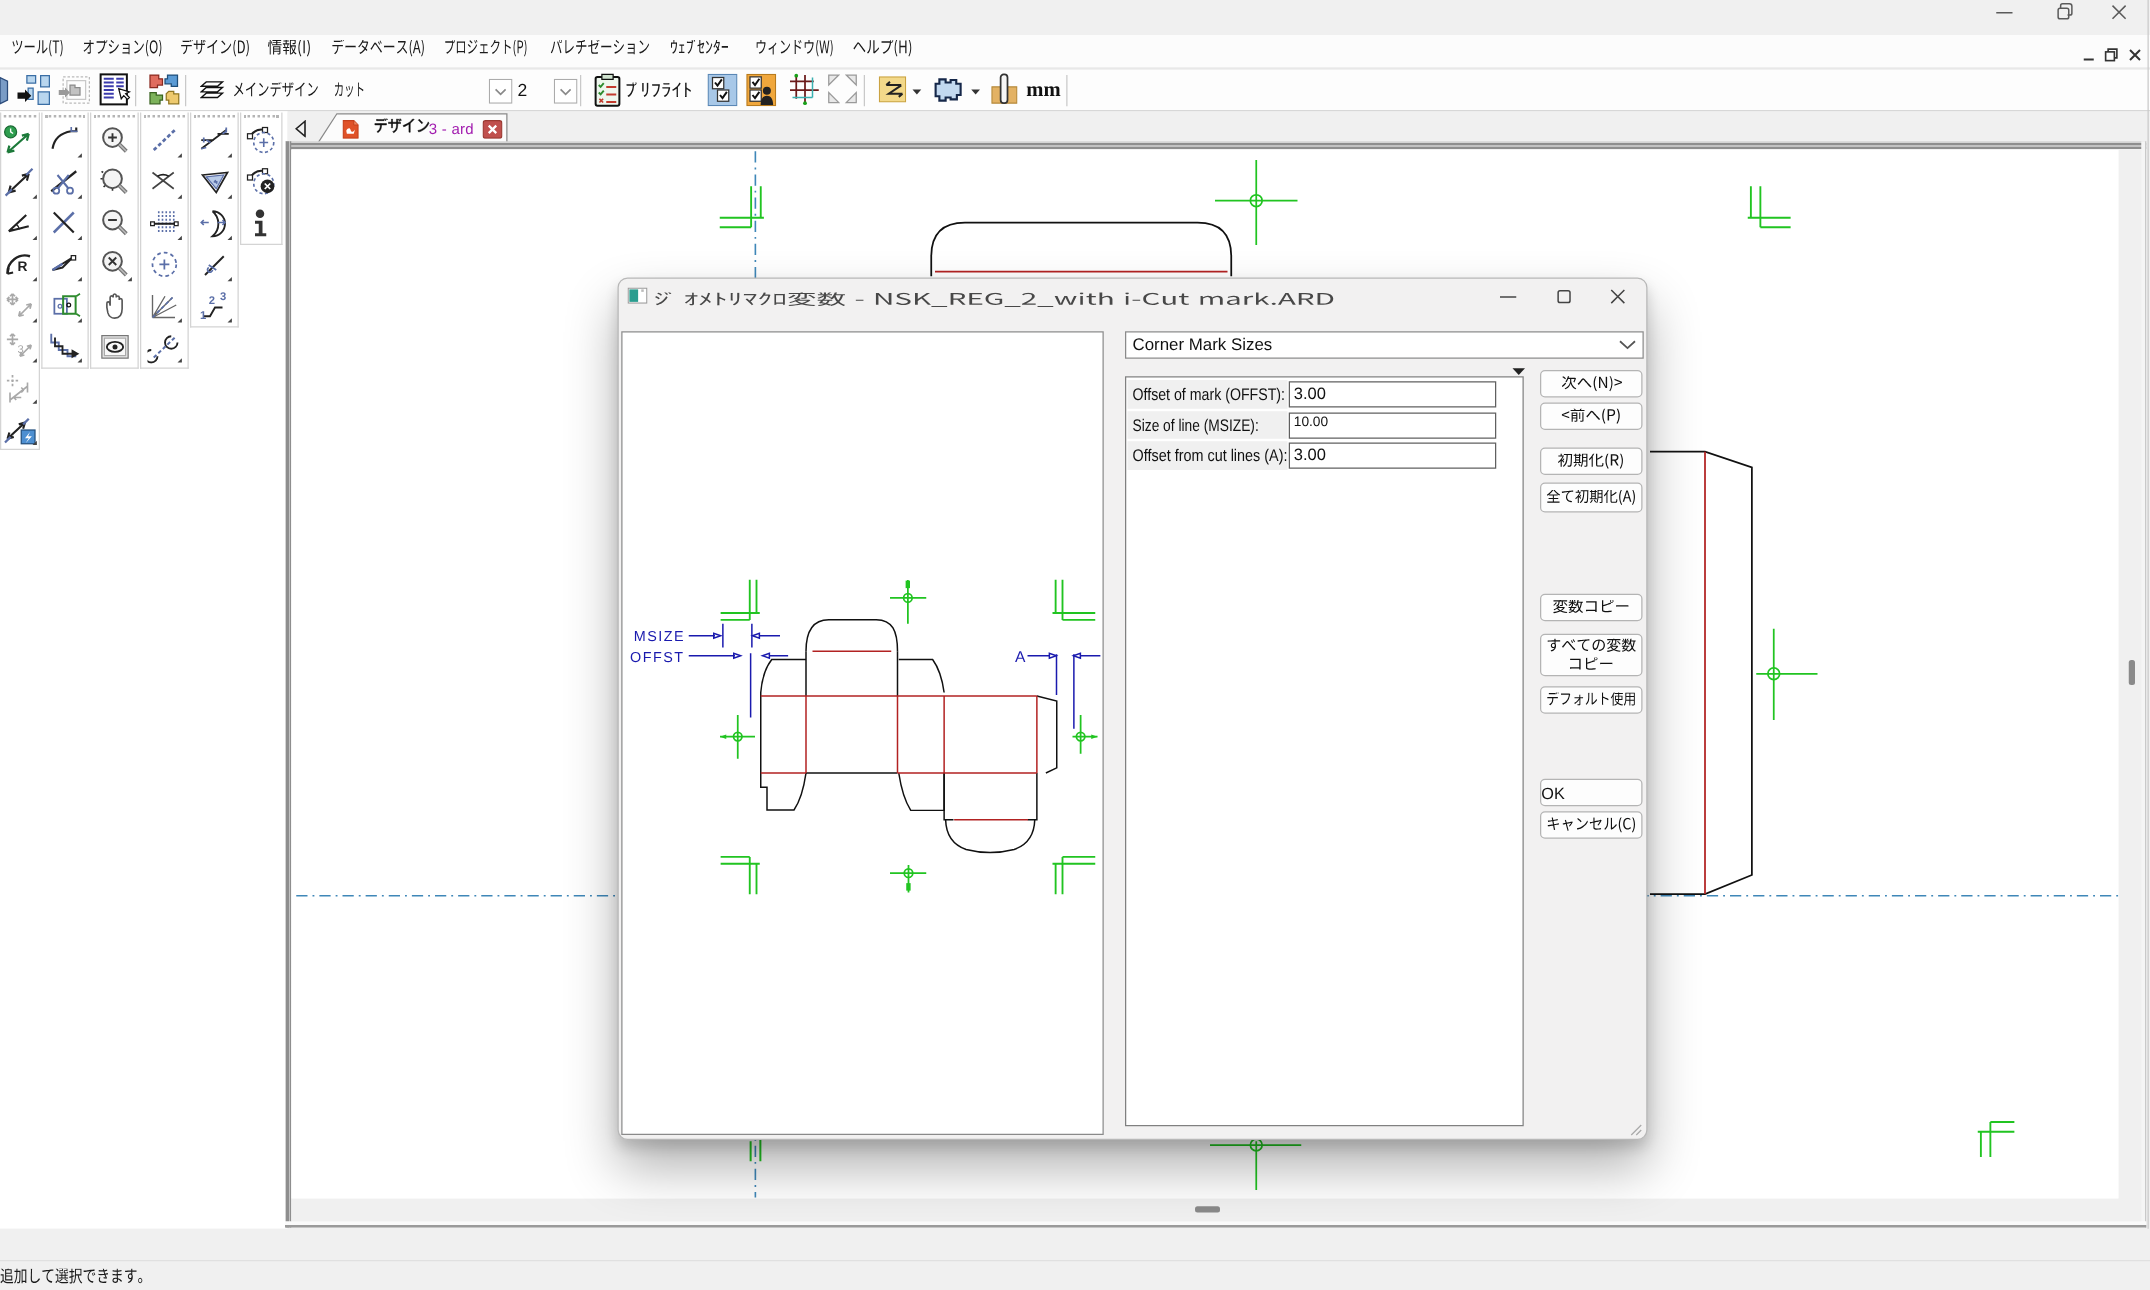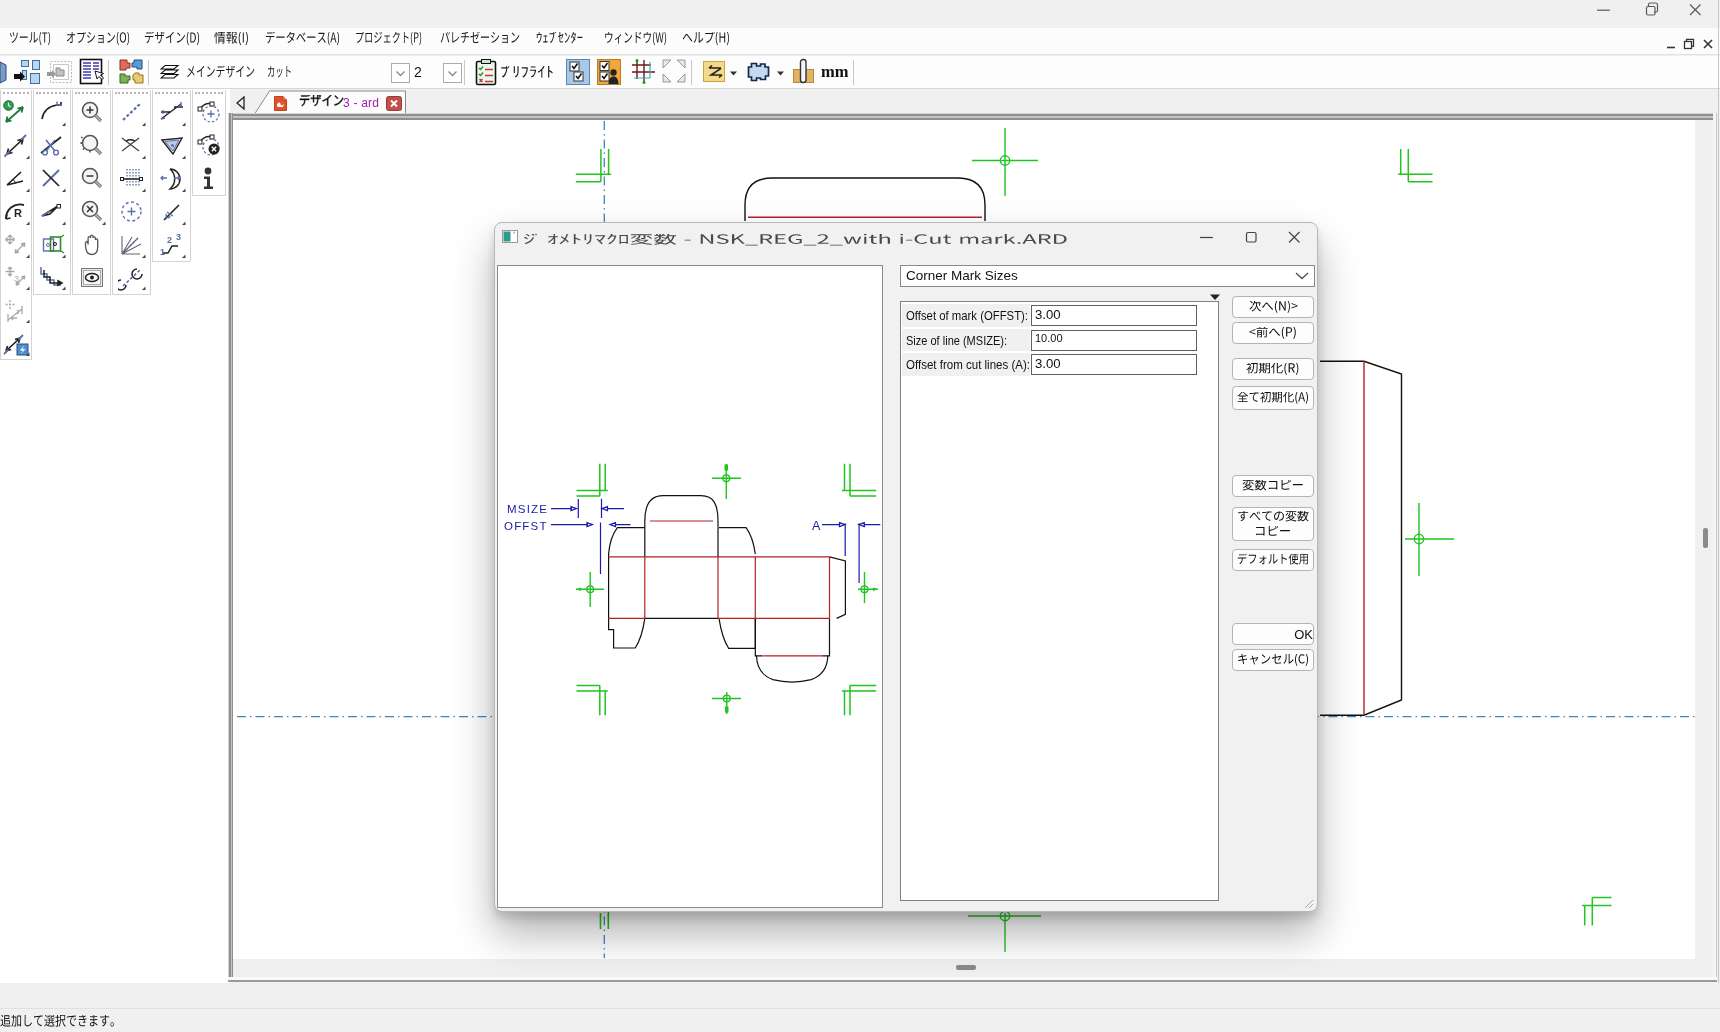--- a/index.html
+++ b/index.html
@@ -487,21 +487,21 @@
 <svg class="abs" style="left:1237.0px;top:510.5px" width="72.0" height="17" viewBox="0 0 74.40 17" preserveAspectRatio="none">
     <path d="M7.8 -0.4Q7.8 -0.3 7.8 -0.2Q7.7 -0.0 7.7 0.1Q7.7 0.3 7.7 0.4Q7.7 0.6 7.7 1.0Q7.7 1.4 7.7 1.9Q7.7 2.4 7.7 2.9Q7.7 3.4 7.7 3.8Q7.7 4.3 7.7 4.6L6.8 4.1Q6.8 3.9 6.8 3.6Q6.8 3.2 6.8 2.7Q6.8 2.3 6.8 1.8Q6.8 1.4 6.7 1.0Q6.7 0.6 6.7 0.4Q6.7 0.1 6.7 -0.1Q6.7 -0.3 6.6 -0.4ZM1.2 1.3Q1.7 1.3 2.3 1.3Q3.0 1.3 3.7 1.3Q4.4 1.2 5.2 1.2Q5.9 1.2 6.6 1.2Q7.3 1.2 7.9 1.2Q8.4 1.2 9.0 1.2Q9.6 1.2 10.0 1.2Q10.5 1.2 10.9 1.2Q11.3 1.2 11.5 1.2L11.5 2.1Q11.0 2.1 10.1 2.1Q9.2 2.1 7.9 2.1Q7.1 2.1 6.2 2.1Q5.3 2.1 4.4 2.1Q3.6 2.1 2.7 2.2Q1.9 2.2 1.2 2.3ZM7.7 4.9Q7.7 5.8 7.5 6.3Q7.2 6.9 6.8 7.1Q6.4 7.4 5.8 7.4Q5.4 7.4 5.0 7.3Q4.7 7.2 4.4 6.9Q4.1 6.6 3.9 6.2Q3.8 5.8 3.8 5.3Q3.8 4.7 4.1 4.2Q4.4 3.8 4.9 3.5Q5.4 3.2 5.9 3.2Q6.7 3.2 7.1 3.5Q7.6 3.8 7.9 4.4Q8.1 5.0 8.1 5.7Q8.1 6.3 7.9 7.0Q7.8 7.6 7.3 8.2Q6.9 8.8 6.2 9.3Q5.5 9.8 4.4 10.1L3.6 9.3Q4.4 9.1 5.1 8.8Q5.8 8.5 6.2 8.0Q6.7 7.6 6.9 7.0Q7.2 6.4 7.2 5.6Q7.2 4.8 6.8 4.4Q6.5 4.0 5.9 4.0Q5.6 4.0 5.3 4.2Q5.0 4.3 4.9 4.6Q4.7 4.9 4.7 5.3Q4.7 5.9 5.1 6.2Q5.4 6.6 5.9 6.6Q6.3 6.6 6.6 6.3Q6.9 6.1 7.0 5.7Q7.1 5.2 7.0 4.6Z M13.0 6.3Q13.2 6.1 13.4 5.9Q13.6 5.7 13.9 5.4Q14.1 5.2 14.4 4.8Q14.7 4.5 15.1 4.0Q15.4 3.6 15.7 3.2Q16.0 2.8 16.3 2.5Q16.9 1.8 17.4 1.8Q17.9 1.7 18.5 2.3Q18.9 2.7 19.3 3.2Q19.7 3.7 20.2 4.2Q20.6 4.8 21.0 5.2Q21.3 5.5 21.6 5.9Q22.0 6.3 22.4 6.7Q22.8 7.1 23.2 7.5Q23.7 7.9 24.1 8.3L23.3 9.2Q22.8 8.8 22.3 8.2Q21.8 7.7 21.3 7.1Q20.8 6.5 20.4 6.1Q20.0 5.6 19.6 5.1Q19.1 4.6 18.7 4.1Q18.3 3.6 18.1 3.3Q17.8 3.0 17.6 2.9Q17.4 2.9 17.2 3.0Q17.1 3.1 16.9 3.4Q16.6 3.6 16.4 4.0Q16.1 4.4 15.8 4.8Q15.4 5.2 15.2 5.5Q14.9 5.9 14.6 6.2Q14.4 6.5 14.2 6.7Q14.0 7.0 13.9 7.2ZM21.0 1.1Q21.1 1.3 21.4 1.6Q21.6 2.0 21.8 2.4Q22.0 2.7 22.2 3.0L21.4 3.4Q21.3 3.0 21.1 2.7Q20.9 2.3 20.7 2.0Q20.5 1.6 20.3 1.4ZM22.6 0.4Q22.8 0.6 23.0 1.0Q23.2 1.3 23.4 1.7Q23.7 2.1 23.8 2.4L23.1 2.7Q22.9 2.4 22.7 2.0Q22.5 1.7 22.3 1.4Q22.1 1.0 21.9 0.7Z M25.9 1.2Q26.2 1.2 26.5 1.2Q26.8 1.1 27.0 1.1Q27.3 1.1 27.8 1.0Q28.4 1.0 29.1 0.9Q29.9 0.8 30.7 0.8Q31.5 0.7 32.4 0.6Q33.1 0.6 33.7 0.5Q34.3 0.5 34.8 0.4Q35.3 0.4 35.7 0.4L35.7 1.4Q35.4 1.4 34.9 1.4Q34.5 1.4 34.1 1.4Q33.6 1.5 33.3 1.6Q32.6 1.8 32.1 2.2Q31.6 2.7 31.2 3.2Q30.9 3.8 30.7 4.4Q30.5 5.0 30.5 5.5Q30.5 6.2 30.7 6.8Q31.0 7.3 31.4 7.7Q31.8 8.1 32.4 8.3Q32.9 8.5 33.5 8.6Q34.1 8.8 34.7 8.8L34.4 9.8Q33.7 9.8 33.0 9.6Q32.3 9.4 31.7 9.1Q31.0 8.8 30.5 8.3Q30.0 7.9 29.8 7.2Q29.5 6.6 29.5 5.7Q29.5 4.8 29.8 3.9Q30.2 3.1 30.7 2.5Q31.2 1.9 31.8 1.5Q31.4 1.6 30.8 1.6Q30.2 1.7 29.6 1.8Q28.9 1.9 28.2 1.9Q27.5 2.0 26.9 2.1Q26.4 2.2 26.0 2.3Z M44.2 1.0Q44.1 1.9 43.9 3.0Q43.7 4.0 43.4 5.0Q43.0 6.3 42.6 7.2Q42.1 8.0 41.6 8.4Q41.1 8.9 40.5 8.9Q40.0 8.9 39.4 8.5Q38.9 8.1 38.6 7.3Q38.3 6.6 38.3 5.6Q38.3 4.6 38.7 3.6Q39.1 2.7 39.9 2.0Q40.6 1.3 41.6 0.9Q42.6 0.5 43.7 0.5Q44.8 0.5 45.7 0.9Q46.5 1.2 47.2 1.9Q47.8 2.5 48.1 3.3Q48.5 4.1 48.5 5.1Q48.5 6.4 47.9 7.4Q47.4 8.4 46.3 9.0Q45.3 9.6 43.8 9.8L43.2 8.9Q43.5 8.9 43.8 8.8Q44.1 8.8 44.3 8.7Q44.9 8.6 45.5 8.3Q46.0 8.0 46.5 7.6Q46.9 7.1 47.2 6.5Q47.4 5.8 47.4 5.0Q47.4 4.3 47.2 3.6Q46.9 3.0 46.5 2.5Q46.0 2.0 45.3 1.7Q44.6 1.4 43.7 1.4Q42.7 1.4 41.9 1.8Q41.0 2.2 40.5 2.8Q39.9 3.4 39.6 4.1Q39.3 4.8 39.3 5.5Q39.3 6.3 39.5 6.8Q39.7 7.3 40.0 7.5Q40.3 7.7 40.5 7.7Q40.8 7.7 41.1 7.4Q41.5 7.2 41.8 6.5Q42.1 5.9 42.4 4.8Q42.7 3.9 42.9 2.9Q43.1 1.9 43.2 0.9Z M50.4 0.2H61.3V1.1H50.4ZM55.3 -1.0H56.3V0.6H55.3ZM57.0 0.6H57.9V3.9Q57.9 4.2 57.8 4.4Q57.7 4.6 57.5 4.7Q57.2 4.8 56.8 4.8Q56.3 4.8 55.7 4.8Q55.7 4.6 55.6 4.4Q55.5 4.2 55.5 4.0Q55.9 4.0 56.3 4.0Q56.7 4.0 56.8 4.0Q56.9 4.0 56.9 4.0Q57.0 3.9 57.0 3.8ZM54.4 0.5H55.3V1.2Q55.3 1.7 55.2 2.2Q55.1 2.7 54.9 3.3Q54.7 3.8 54.3 4.3Q53.8 4.9 53.1 5.3Q53.0 5.2 52.9 5.1Q52.8 5.0 52.7 4.8Q52.5 4.7 52.4 4.7Q53.1 4.3 53.5 3.8Q53.9 3.4 54.1 2.9Q54.3 2.4 54.3 2.0Q54.4 1.6 54.4 1.2ZM58.5 2.1 59.3 1.7Q59.7 2.0 60.1 2.5Q60.5 2.9 60.9 3.3Q61.3 3.8 61.5 4.1L60.7 4.6Q60.5 4.3 60.1 3.8Q59.8 3.4 59.4 2.9Q58.9 2.5 58.5 2.1ZM52.3 1.8 53.1 2.0Q52.8 2.7 52.1 3.4Q51.5 4.0 50.8 4.5Q50.7 4.4 50.5 4.2Q50.3 4.0 50.2 3.9Q50.6 3.7 51.0 3.3Q51.4 3.0 51.7 2.6Q52.1 2.1 52.3 1.8ZM53.7 6.2Q54.4 7.1 55.5 7.9Q56.7 8.6 58.2 9.0Q59.7 9.4 61.5 9.6Q61.4 9.7 61.3 9.8Q61.2 10.0 61.1 10.1Q61.0 10.3 61.0 10.4Q59.1 10.2 57.6 9.7Q56.0 9.2 54.8 8.4Q53.7 7.6 52.9 6.4ZM54.5 4.6 55.4 4.8Q54.7 5.7 53.7 6.6Q52.6 7.4 51.1 8.1Q51.0 8.0 50.9 7.9Q50.8 7.7 50.7 7.6Q50.6 7.5 50.5 7.4Q51.9 6.9 52.9 6.1Q53.9 5.3 54.5 4.6ZM54.1 5.6H58.7V6.3H53.4ZM58.5 5.6H58.7L58.9 5.5L59.5 5.9Q58.9 7.0 57.9 7.7Q57.0 8.5 55.8 9.0Q54.7 9.6 53.3 9.9Q52.0 10.3 50.6 10.5Q50.6 10.3 50.5 10.2Q50.4 10.0 50.4 9.9Q50.3 9.7 50.2 9.6Q51.5 9.5 52.8 9.2Q54.1 8.9 55.2 8.4Q56.3 7.9 57.1 7.3Q58.0 6.6 58.5 5.7Z M62.5 5.6H68.6V6.4H62.5ZM62.6 1.3H68.5V2.1H62.6ZM64.8 4.6 65.7 4.7Q65.4 5.3 65.0 6.0Q64.7 6.7 64.4 7.3Q64.0 8.0 63.8 8.4L62.9 8.2Q63.2 7.7 63.5 7.1Q63.9 6.4 64.2 5.8Q64.5 5.1 64.8 4.6ZM66.7 6.1 67.5 6.2Q67.4 7.1 67.0 7.8Q66.7 8.5 66.1 9.0Q65.6 9.5 64.8 9.8Q64.0 10.2 62.9 10.4Q62.9 10.2 62.8 10.0Q62.6 9.8 62.5 9.6Q63.8 9.4 64.7 9.0Q65.5 8.6 66.0 7.8Q66.5 7.1 66.7 6.1ZM67.4 -0.8 68.2 -0.4Q68.0 0.0 67.7 0.5Q67.4 0.9 67.1 1.2L66.5 0.9Q66.7 0.6 67.0 0.1Q67.3 -0.4 67.4 -0.8ZM65.1 -1.0H66.0V4.7H65.1ZM63.0 -0.4 63.7 -0.7Q64.0 -0.3 64.2 0.1Q64.4 0.6 64.5 0.9L63.8 1.2Q63.7 0.9 63.5 0.4Q63.3 -0.0 63.0 -0.4ZM65.1 1.6 65.8 2.0Q65.5 2.5 65.0 3.0Q64.5 3.6 64.0 4.0Q63.5 4.4 62.9 4.7Q62.8 4.6 62.7 4.4Q62.6 4.2 62.4 4.0Q62.9 3.8 63.5 3.4Q64.0 3.0 64.4 2.6Q64.9 2.1 65.1 1.6ZM65.9 2.1Q66.1 2.1 66.4 2.3Q66.7 2.5 67.1 2.8Q67.5 3.0 67.8 3.2Q68.1 3.4 68.2 3.5L67.7 4.2Q67.5 4.0 67.2 3.8Q66.9 3.6 66.6 3.3Q66.3 3.0 65.9 2.8Q65.6 2.6 65.4 2.5ZM69.5 1.3H73.9V2.2H69.5ZM69.8 -1.0 70.7 -0.9Q70.5 0.3 70.2 1.5Q69.9 2.6 69.5 3.6Q69.1 4.5 68.5 5.2Q68.4 5.1 68.3 5.0Q68.2 4.9 68.0 4.8Q67.9 4.7 67.8 4.6Q68.3 3.9 68.7 3.1Q69.1 2.2 69.3 1.1Q69.6 0.1 69.8 -1.0ZM72.2 1.8 73.2 1.9Q72.9 4.0 72.3 5.7Q71.7 7.3 70.7 8.5Q69.7 9.6 68.1 10.4Q68.1 10.3 68.0 10.2Q67.9 10.0 67.8 9.9Q67.7 9.7 67.6 9.6Q69.1 8.9 70.0 7.8Q70.9 6.8 71.5 5.3Q72.0 3.8 72.2 1.8ZM70.0 2.1Q70.3 3.8 70.8 5.3Q71.3 6.8 72.1 7.9Q72.9 9.0 74.0 9.6Q73.9 9.7 73.8 9.8Q73.7 10.0 73.5 10.1Q73.4 10.3 73.4 10.4Q72.2 9.7 71.3 8.5Q70.5 7.3 70.0 5.7Q69.4 4.1 69.1 2.2ZM63.7 8.0 64.2 7.4Q64.9 7.6 65.7 8.0Q66.4 8.3 67.0 8.7Q67.6 9.1 68.1 9.4L67.4 10.1Q67.0 9.8 66.4 9.4Q65.8 9.0 65.1 8.6Q64.4 8.3 63.7 8.0Z" fill="#111"></path>
   </svg>
 <svg class="abs" style="left:1254.4px;top:525.5px" width="37.2" height="17" viewBox="0 0 37.20 17" preserveAspectRatio="none">
     <path d="M2.1 0.9Q2.4 1.0 2.8 1.0Q3.2 1.0 3.5 1.0H9.6Q9.8 1.0 10.1 1.0Q10.3 1.0 10.5 1.0Q10.5 1.2 10.5 1.4Q10.5 1.7 10.5 1.9V8.3Q10.5 8.7 10.5 9.0Q10.5 9.4 10.5 9.5H9.4Q9.4 9.4 9.4 9.1Q9.4 8.8 9.4 8.4V2.0H3.5Q3.1 2.0 2.7 2.0Q2.3 2.0 2.1 2.0ZM2.0 7.8Q2.2 7.8 2.6 7.8Q3.0 7.8 3.3 7.8H10.0V8.8H3.4Q3.0 8.8 2.6 8.9Q2.2 8.9 2.0 8.9Z M21.8 0.8Q21.8 1.1 22.0 1.4Q22.3 1.6 22.6 1.6Q23.0 1.6 23.2 1.4Q23.4 1.1 23.4 0.8Q23.4 0.4 23.2 0.2Q23.0 -0.0 22.6 -0.0Q22.3 -0.0 22.0 0.2Q21.8 0.4 21.8 0.8ZM21.2 0.8Q21.2 0.4 21.4 0.1Q21.6 -0.2 21.9 -0.4Q22.2 -0.6 22.6 -0.6Q23.0 -0.6 23.3 -0.4Q23.6 -0.2 23.8 0.1Q24.0 0.4 24.0 0.8Q24.0 1.2 23.8 1.5Q23.6 1.8 23.3 2.0Q23.0 2.2 22.6 2.2Q22.2 2.2 21.9 2.0Q21.6 1.8 21.4 1.5Q21.2 1.2 21.2 0.8ZM15.9 0.1Q15.8 0.3 15.8 0.6Q15.8 0.9 15.8 1.1Q15.8 1.3 15.8 1.8Q15.8 2.2 15.8 2.9Q15.8 3.6 15.8 4.3Q15.8 5.0 15.8 5.7Q15.8 6.4 15.8 6.9Q15.8 7.4 15.8 7.7Q15.8 8.1 16.0 8.3Q16.2 8.5 16.7 8.6Q17.0 8.6 17.4 8.7Q17.8 8.7 18.3 8.7Q18.8 8.7 19.4 8.7Q19.9 8.6 20.5 8.6Q21.1 8.5 21.6 8.5Q22.2 8.4 22.5 8.3V9.4Q22.0 9.5 21.3 9.6Q20.5 9.6 19.7 9.7Q18.9 9.7 18.3 9.7Q17.7 9.7 17.2 9.7Q16.7 9.6 16.3 9.6Q15.6 9.4 15.2 9.1Q14.8 8.7 14.8 7.9Q14.8 7.6 14.8 7.1Q14.8 6.5 14.8 5.8Q14.8 5.1 14.8 4.3Q14.8 3.6 14.8 2.9Q14.8 2.2 14.8 1.8Q14.8 1.3 14.8 1.1Q14.8 1.0 14.8 0.8Q14.8 0.6 14.8 0.4Q14.7 0.3 14.7 0.1ZM15.3 4.0Q15.9 3.9 16.6 3.7Q17.2 3.5 17.9 3.3Q18.7 3.1 19.3 2.9Q20.0 2.7 20.5 2.4Q20.8 2.3 21.1 2.2Q21.3 2.0 21.6 1.9L22.0 2.9Q21.8 3.0 21.5 3.1Q21.1 3.2 20.9 3.3Q20.3 3.6 19.6 3.8Q18.9 4.1 18.1 4.3Q17.3 4.5 16.6 4.7Q15.9 4.9 15.3 5.1Z M26.1 4.1Q26.3 4.1 26.5 4.1Q26.8 4.1 27.1 4.1Q27.4 4.1 27.8 4.1Q28.0 4.1 28.4 4.1Q28.8 4.1 29.4 4.1Q29.9 4.1 30.6 4.1Q31.2 4.1 31.8 4.1Q32.4 4.1 33.0 4.1Q33.6 4.1 34.0 4.1Q34.4 4.1 34.6 4.1Q35.1 4.1 35.4 4.1Q35.7 4.1 35.9 4.1V5.3Q35.7 5.3 35.4 5.2Q35.0 5.2 34.6 5.2Q34.4 5.2 34.0 5.2Q33.6 5.2 33.0 5.2Q32.4 5.2 31.8 5.2Q31.2 5.2 30.6 5.2Q29.9 5.2 29.4 5.2Q28.8 5.2 28.4 5.2Q28.0 5.2 27.8 5.2Q27.3 5.2 26.8 5.2Q26.4 5.2 26.1 5.3Z" fill="#111"></path>
   </svg>
 <div class="abs" style="left:1232px;top:549px;width:82px;height:22px;background:#fdfdfd;border:1px solid #b4b4b4;border-radius:4px"></div>
 <svg class="abs" style="left:1237.0px;top:554.0px" width="72.0" height="17" viewBox="0 0 86.80 17" preserveAspectRatio="none">
     <path d="M2.5 0.4Q2.8 0.4 3.1 0.4Q3.3 0.4 3.6 0.4Q3.9 0.4 4.3 0.4Q4.7 0.4 5.3 0.4Q5.8 0.4 6.3 0.4Q6.9 0.4 7.3 0.4Q7.7 0.4 7.9 0.4Q8.2 0.4 8.5 0.4Q8.8 0.4 9.1 0.4V1.4Q8.8 1.4 8.5 1.4Q8.2 1.3 7.9 1.3Q7.7 1.3 7.3 1.3Q6.9 1.3 6.3 1.3Q5.8 1.3 5.3 1.3Q4.7 1.3 4.3 1.3Q3.9 1.3 3.7 1.3Q3.4 1.3 3.1 1.4Q2.8 1.4 2.5 1.4ZM1.0 3.5Q1.3 3.5 1.6 3.5Q1.8 3.5 2.1 3.5Q2.3 3.5 2.8 3.5Q3.2 3.5 3.9 3.5Q4.6 3.5 5.4 3.5Q6.2 3.5 7.0 3.5Q7.8 3.5 8.5 3.5Q9.2 3.5 9.6 3.5Q10.1 3.5 10.2 3.5Q10.4 3.5 10.7 3.5Q11.0 3.5 11.2 3.5V4.5Q11.0 4.5 10.7 4.5Q10.5 4.5 10.2 4.5Q10.1 4.5 9.6 4.5Q9.2 4.5 8.5 4.5Q7.8 4.5 7.0 4.5Q6.2 4.5 5.4 4.5Q4.6 4.5 3.9 4.5Q3.2 4.5 2.8 4.5Q2.3 4.5 2.1 4.5Q1.8 4.5 1.6 4.5Q1.3 4.5 1.0 4.5ZM6.9 4.0Q6.9 5.1 6.7 6.1Q6.6 7.1 6.1 7.9Q5.9 8.3 5.5 8.7Q5.2 9.1 4.7 9.5Q4.2 9.9 3.7 10.1L2.8 9.5Q3.5 9.1 4.1 8.6Q4.8 8.1 5.1 7.6Q5.6 6.8 5.7 5.9Q5.8 5.0 5.8 4.0ZM9.7 -0.6Q9.9 -0.4 10.1 -0.1Q10.3 0.2 10.4 0.5Q10.6 0.8 10.8 1.1L10.1 1.3Q9.9 1.0 9.6 0.5Q9.3 -0.0 9.1 -0.4ZM11.1 -1.1Q11.3 -0.9 11.5 -0.6Q11.7 -0.3 11.8 0.0Q12.0 0.3 12.1 0.5L11.5 0.8Q11.3 0.4 11.0 -0.0Q10.7 -0.5 10.4 -0.9Z M23.1 1.2Q23.0 1.3 23.0 1.5Q22.9 1.6 22.9 1.8Q22.8 2.3 22.6 2.9Q22.5 3.5 22.2 4.1Q22.0 4.7 21.7 5.3Q21.4 5.9 21.0 6.4Q20.5 7.1 19.8 7.7Q19.1 8.3 18.2 8.8Q17.3 9.3 16.2 9.7L15.3 8.8Q16.5 8.5 17.4 8.0Q18.3 7.6 19.0 7.0Q19.6 6.4 20.2 5.8Q20.6 5.2 20.9 4.5Q21.3 3.8 21.5 3.1Q21.7 2.3 21.8 1.7Q21.6 1.7 21.1 1.7Q20.6 1.7 20.0 1.7Q19.3 1.7 18.6 1.7Q17.9 1.7 17.2 1.7Q16.6 1.7 16.1 1.7Q15.6 1.7 15.4 1.7Q15.1 1.7 14.8 1.8Q14.4 1.8 14.2 1.8V0.7Q14.4 0.7 14.6 0.7Q14.8 0.7 15.0 0.8Q15.2 0.8 15.4 0.8Q15.6 0.8 16.0 0.8Q16.4 0.8 16.9 0.8Q17.4 0.8 18.0 0.8Q18.6 0.8 19.2 0.8Q19.8 0.8 20.3 0.8Q20.8 0.8 21.2 0.8Q21.5 0.8 21.7 0.8Q21.8 0.8 22.0 0.8Q22.2 0.7 22.3 0.7Z M32.9 1.8Q32.8 2.0 32.8 2.2Q32.8 2.5 32.8 2.7Q32.8 3.0 32.8 3.4Q32.9 3.9 32.9 4.5Q32.9 5.1 32.9 5.7Q32.9 6.4 32.9 7.1Q32.9 7.7 32.9 8.3Q32.9 8.9 32.9 9.3Q32.9 9.7 32.7 10.0Q32.4 10.2 32.0 10.2Q31.8 10.2 31.4 10.2Q31.1 10.2 30.8 10.2Q30.5 10.1 30.2 10.1L30.2 9.2Q30.5 9.3 31.0 9.3Q31.4 9.3 31.7 9.3Q31.8 9.3 31.9 9.2Q32.0 9.1 32.0 9.0Q32.0 8.6 32.0 8.1Q32.0 7.5 32.0 6.9Q32.0 6.3 32.0 5.7Q32.0 5.0 32.0 4.5Q31.9 3.9 31.9 3.4Q31.9 3.0 31.9 2.7Q31.9 2.5 31.9 2.3Q31.9 2.0 31.8 1.8ZM27.3 3.6Q27.5 3.7 27.7 3.7Q28.0 3.7 28.2 3.7Q28.3 3.7 28.7 3.7Q29.1 3.7 29.6 3.7Q30.2 3.7 30.8 3.7Q31.4 3.7 32.1 3.7Q32.7 3.7 33.2 3.7Q33.8 3.7 34.1 3.7Q34.5 3.7 34.6 3.7Q34.8 3.7 35.1 3.7Q35.3 3.6 35.5 3.6V4.6Q35.3 4.6 35.1 4.6Q34.8 4.6 34.7 4.6Q34.6 4.6 34.2 4.6Q33.8 4.6 33.3 4.6Q32.7 4.6 32.1 4.6Q31.4 4.6 30.8 4.6Q30.2 4.6 29.6 4.6Q29.1 4.6 28.7 4.6Q28.3 4.6 28.2 4.6Q28.0 4.6 27.7 4.6Q27.5 4.6 27.3 4.6ZM27.0 8.4Q27.7 8.0 28.4 7.5Q29.2 7.0 29.8 6.5Q30.5 5.9 31.0 5.3Q31.4 4.8 31.7 4.3L32.2 4.3L32.2 5.1Q32.0 5.5 31.5 6.1Q31.0 6.6 30.4 7.2Q29.8 7.7 29.1 8.2Q28.4 8.8 27.7 9.1Z M43.7 9.2Q43.7 9.0 43.8 8.8Q43.8 8.7 43.8 8.5Q43.8 8.3 43.8 7.9Q43.8 7.5 43.8 6.9Q43.8 6.3 43.8 5.6Q43.8 4.8 43.8 4.1Q43.8 3.4 43.8 2.7Q43.8 2.1 43.8 1.7Q43.8 1.2 43.8 1.0Q43.8 0.7 43.7 0.4Q43.7 0.2 43.7 0.1H44.9Q44.8 0.2 44.8 0.4Q44.8 0.7 44.8 1.0Q44.8 1.2 44.8 1.7Q44.8 2.1 44.8 2.7Q44.8 3.4 44.8 4.1Q44.8 4.8 44.8 5.5Q44.8 6.2 44.8 6.7Q44.8 7.3 44.8 7.7Q44.8 8.1 44.8 8.2Q45.4 7.9 46.0 7.5Q46.7 7.0 47.3 6.4Q47.9 5.8 48.4 5.1L49.0 6.0Q48.5 6.7 47.8 7.4Q47.0 8.0 46.3 8.5Q45.5 9.1 44.8 9.4Q44.6 9.5 44.5 9.6Q44.4 9.7 44.4 9.7ZM38.0 9.1Q38.8 8.5 39.3 7.7Q39.9 7.0 40.2 6.1Q40.3 5.6 40.4 5.0Q40.5 4.4 40.5 3.7Q40.5 2.9 40.5 2.3Q40.5 1.6 40.5 1.1Q40.5 0.8 40.5 0.6Q40.5 0.4 40.5 0.2H41.6Q41.6 0.2 41.6 0.4Q41.6 0.5 41.6 0.7Q41.5 0.9 41.5 1.1Q41.5 1.6 41.5 2.3Q41.5 3.0 41.5 3.7Q41.4 4.5 41.4 5.2Q41.3 5.9 41.2 6.3Q40.9 7.3 40.3 8.2Q39.7 9.1 39.0 9.7Z M53.8 8.3Q53.8 8.2 53.8 7.6Q53.8 7.1 53.8 6.4Q53.8 5.7 53.8 4.9Q53.8 4.1 53.8 3.3Q53.8 2.5 53.8 2.0Q53.8 1.4 53.8 1.1Q53.8 0.9 53.8 0.5Q53.7 0.1 53.7 -0.2H54.9Q54.9 0.1 54.8 0.5Q54.8 0.8 54.8 1.1Q54.8 1.6 54.8 2.3Q54.8 3.0 54.8 3.7Q54.8 4.5 54.8 5.2Q54.8 6.0 54.8 6.6Q54.8 7.3 54.8 7.7Q54.8 8.2 54.8 8.3Q54.8 8.5 54.8 8.8Q54.8 9.1 54.9 9.3Q54.9 9.6 54.9 9.8H53.7Q53.7 9.5 53.8 9.1Q53.8 8.7 53.8 8.3ZM54.6 3.1Q55.2 3.3 55.9 3.5Q56.7 3.8 57.4 4.1Q58.2 4.3 58.9 4.6Q59.6 4.9 60.1 5.2L59.7 6.2Q59.1 5.9 58.5 5.6Q57.8 5.4 57.1 5.1Q56.4 4.8 55.8 4.6Q55.1 4.3 54.6 4.2Z M66.0 0.4H73.9V1.2H66.0ZM67.2 3.2V5.1H72.6V3.2ZM66.3 2.5H73.5V5.9H66.3ZM67.1 6.1Q67.7 7.1 68.7 7.8Q69.7 8.5 71.1 9.0Q72.4 9.4 74.1 9.6Q74.0 9.7 73.8 9.8Q73.7 10.0 73.6 10.1Q73.6 10.3 73.5 10.4Q71.8 10.2 70.5 9.7Q69.1 9.2 68.1 8.4Q67.0 7.5 66.3 6.4ZM69.4 -0.9H70.3V4.5Q70.3 5.3 70.3 6.0Q70.2 6.7 69.9 7.3Q69.7 8.0 69.2 8.6Q68.8 9.2 68.0 9.6Q67.2 10.1 66.1 10.5Q66.0 10.3 65.9 10.2Q65.8 10.1 65.7 9.9Q65.6 9.8 65.5 9.7Q66.6 9.4 67.4 9.0Q68.1 8.6 68.5 8.1Q68.9 7.6 69.1 7.0Q69.3 6.4 69.4 5.8Q69.4 5.2 69.4 4.5ZM65.4 -1.0 66.3 -0.7Q65.9 0.3 65.3 1.3Q64.8 2.3 64.1 3.2Q63.5 4.1 62.8 4.8Q62.7 4.7 62.6 4.5Q62.5 4.3 62.4 4.2Q62.3 4.0 62.3 3.9Q62.9 3.3 63.5 2.5Q64.1 1.7 64.6 0.8Q65.1 -0.1 65.4 -1.0ZM64.1 2.2 65.0 1.3 65.0 1.4V10.5H64.1Z M76.8 -0.1H84.8V0.8H76.8ZM76.8 2.8H84.8V3.6H76.8ZM76.8 5.7H84.9V6.6H76.8ZM76.3 -0.1H77.2V4.4Q77.2 5.1 77.2 5.9Q77.1 6.7 76.9 7.5Q76.8 8.3 76.4 9.1Q76.1 9.9 75.5 10.5Q75.5 10.4 75.3 10.3Q75.2 10.1 75.0 10.0Q74.9 9.9 74.8 9.9Q75.3 9.3 75.6 8.6Q75.9 7.9 76.1 7.2Q76.2 6.5 76.3 5.8Q76.3 5.0 76.3 4.4ZM84.5 -0.1H85.4V9.1Q85.4 9.6 85.3 9.8Q85.1 10.1 84.8 10.2Q84.5 10.3 84.0 10.3Q83.4 10.4 82.5 10.3Q82.5 10.2 82.4 9.9Q82.3 9.6 82.2 9.4Q82.6 9.5 83.0 9.5Q83.4 9.5 83.7 9.5Q84.0 9.5 84.2 9.5Q84.3 9.5 84.4 9.4Q84.5 9.3 84.5 9.1ZM80.2 0.2H81.1V10.3H80.2Z" fill="#111"></path>
   </svg>
-<div class="abs" style="left:1232px;top:623px;width:82px;height:22px;background:#fdfdfd;border:1px solid #b4b4b4;border-radius:4px;font-size:13px;color:#111;text-align:right;line-height:21px">OK</div>
+<div class="abs" style="left:1232px;top:623px;width:82px;height:22px;background:#fdfdfd;border:1px solid #b4b4b4;border-radius:4px;font-size:13px;color:#111;text-align:left;line-height:21px">OK</div>
 <div class="abs" style="left:1232px;top:649px;width:82px;height:22px;background:#fdfdfd;border:1px solid #b4b4b4;border-radius:4px"></div>
 <svg class="abs" style="left:1237.0px;top:654.0px" width="72.0" height="17" viewBox="0 0 78.29 17" preserveAspectRatio="none">
     <path d="M4.9 0.7Q4.8 0.4 4.8 0.2Q4.7 -0.0 4.6 -0.2L5.7 -0.4Q5.8 -0.2 5.8 0.0Q5.8 0.3 5.9 0.5Q5.9 0.6 6.0 1.1Q6.0 1.5 6.2 2.2Q6.3 2.9 6.5 3.7Q6.6 4.5 6.8 5.3Q7.0 6.1 7.1 6.8Q7.2 7.5 7.3 8.0Q7.4 8.5 7.5 8.6Q7.5 8.9 7.6 9.2Q7.7 9.5 7.8 9.8L6.6 10.0Q6.6 9.7 6.6 9.4Q6.5 9.1 6.5 8.8Q6.4 8.7 6.3 8.2Q6.2 7.7 6.1 7.0Q6.0 6.3 5.8 5.5Q5.7 4.7 5.5 3.9Q5.4 3.1 5.2 2.4Q5.1 1.7 5.0 1.3Q4.9 0.8 4.9 0.7ZM1.4 2.4Q1.6 2.4 1.8 2.4Q2.1 2.4 2.4 2.4Q2.7 2.3 3.2 2.3Q3.7 2.2 4.3 2.1Q5.0 2.0 5.7 1.9Q6.4 1.8 7.0 1.7Q7.6 1.6 8.2 1.5Q8.7 1.4 9.0 1.3Q9.2 1.3 9.5 1.2Q9.7 1.2 9.9 1.1L10.1 2.2Q9.9 2.2 9.7 2.2Q9.4 2.2 9.2 2.3Q8.9 2.3 8.3 2.4Q7.8 2.5 7.1 2.6Q6.5 2.7 5.8 2.8Q5.1 2.9 4.5 3.0Q3.8 3.1 3.3 3.2Q2.8 3.3 2.6 3.3Q2.3 3.4 2.1 3.4Q1.9 3.5 1.6 3.6ZM1.3 6.0Q1.5 6.0 1.9 6.0Q2.2 5.9 2.4 5.9Q2.8 5.9 3.3 5.8Q3.9 5.7 4.6 5.6Q5.3 5.5 6.1 5.3Q6.8 5.2 7.5 5.1Q8.3 5.0 8.9 4.9Q9.5 4.8 9.8 4.7Q10.2 4.6 10.5 4.6Q10.7 4.5 10.9 4.5L11.1 5.5Q10.9 5.5 10.7 5.6Q10.4 5.6 10.0 5.7Q9.6 5.7 9.0 5.8Q8.4 5.9 7.7 6.0Q6.9 6.2 6.2 6.3Q5.4 6.4 4.8 6.5Q4.1 6.6 3.5 6.7Q3.0 6.8 2.6 6.9Q2.3 6.9 2.0 7.0Q1.7 7.0 1.5 7.1Z M17.2 1.8Q17.2 2.0 17.3 2.2Q17.3 2.4 17.3 2.6Q17.4 2.9 17.6 3.4Q17.7 4.0 17.9 4.7Q18.1 5.4 18.3 6.1Q18.5 6.8 18.7 7.5Q18.9 8.2 19.0 8.7Q19.2 9.2 19.2 9.4Q19.3 9.5 19.3 9.7Q19.4 9.9 19.4 10.0Q19.5 10.2 19.5 10.3L18.5 10.5Q18.4 10.3 18.4 10.1Q18.3 9.9 18.3 9.6Q18.2 9.4 18.1 8.9Q17.9 8.4 17.7 7.7Q17.6 7.0 17.3 6.3Q17.1 5.5 17.0 4.8Q16.8 4.1 16.6 3.6Q16.5 3.1 16.4 2.8Q16.3 2.6 16.3 2.4Q16.2 2.2 16.1 2.1ZM23.1 3.5Q22.9 3.9 22.6 4.4Q22.3 4.9 21.9 5.4Q21.6 5.9 21.2 6.4Q20.8 6.8 20.5 7.2L19.6 6.7Q20.0 6.4 20.4 5.9Q20.8 5.5 21.2 5.0Q21.5 4.5 21.7 4.2Q21.6 4.2 21.2 4.3Q20.8 4.3 20.2 4.5Q19.6 4.6 18.9 4.7Q18.3 4.9 17.6 5.0Q16.9 5.1 16.2 5.3Q15.6 5.4 15.2 5.5Q14.7 5.6 14.5 5.6L14.3 4.7Q14.5 4.7 14.8 4.6Q15.0 4.6 15.3 4.5Q15.4 4.5 15.8 4.4Q16.2 4.4 16.8 4.3Q17.3 4.2 18.0 4.0Q18.6 3.9 19.3 3.8Q19.9 3.7 20.5 3.6Q21.1 3.4 21.5 3.4Q21.9 3.3 22.0 3.3Q22.1 3.2 22.3 3.2Q22.4 3.1 22.5 3.1Z M27.6 0.3Q27.9 0.6 28.4 0.9Q28.8 1.2 29.3 1.6Q29.7 2.0 30.1 2.3Q30.5 2.6 30.8 2.9L30.0 3.7Q29.8 3.4 29.4 3.1Q29.0 2.8 28.6 2.4Q28.1 2.0 27.7 1.7Q27.3 1.3 26.9 1.1ZM26.6 8.6Q27.6 8.5 28.5 8.2Q29.4 7.9 30.2 7.6Q30.9 7.2 31.5 6.8Q32.5 6.2 33.3 5.5Q34.1 4.7 34.7 3.9Q35.3 3.0 35.6 2.3L36.2 3.3Q35.8 4.1 35.2 4.9Q34.6 5.7 33.8 6.4Q33.0 7.1 32.1 7.7Q31.5 8.1 30.7 8.5Q30.0 8.9 29.1 9.2Q28.2 9.5 27.2 9.7Z M41.0 7.8Q41.0 7.5 41.0 7.0Q41.0 6.5 41.0 5.8Q41.0 5.2 41.0 4.5Q41.0 3.8 41.0 3.1Q41.0 2.4 41.0 1.9Q41.0 1.3 41.0 1.0Q41.0 0.8 41.0 0.6Q41.0 0.4 41.0 0.2Q40.9 0.0 40.9 -0.2H42.1Q42.0 0.1 42.0 0.4Q42.0 0.7 42.0 1.0Q42.0 1.3 42.0 1.8Q42.0 2.4 42.0 3.0Q42.0 3.6 42.0 4.3Q42.0 5.0 42.0 5.6Q42.0 6.2 42.0 6.7Q42.0 7.3 42.0 7.6Q42.0 8.0 42.1 8.2Q42.3 8.5 42.7 8.6Q43.1 8.7 43.8 8.7Q44.5 8.7 45.2 8.7Q45.8 8.6 46.4 8.5Q47.0 8.4 47.7 8.3L47.6 9.4Q47.1 9.5 46.5 9.5Q45.9 9.6 45.2 9.6Q44.5 9.7 43.7 9.7Q42.9 9.7 42.3 9.5Q41.8 9.4 41.5 9.2Q41.2 9.0 41.1 8.6Q41.0 8.3 41.0 7.8ZM48.2 2.3Q48.1 2.4 48.0 2.5Q48.0 2.7 47.9 2.8Q47.7 3.2 47.4 3.6Q47.1 4.1 46.8 4.6Q46.4 5.1 46.1 5.5Q45.7 6.0 45.3 6.4L44.5 5.9Q44.9 5.5 45.4 4.9Q45.8 4.4 46.2 3.8Q46.5 3.3 46.7 2.9Q46.6 2.9 46.2 3.0Q45.8 3.1 45.1 3.3Q44.4 3.4 43.6 3.5Q42.8 3.7 42.0 3.9Q41.2 4.0 40.4 4.2Q39.6 4.4 39.0 4.5Q38.5 4.6 38.1 4.7L37.9 3.6Q38.3 3.6 38.9 3.5Q39.5 3.4 40.2 3.3Q41.0 3.1 41.8 3.0Q42.6 2.8 43.4 2.6Q44.2 2.5 44.9 2.3Q45.6 2.2 46.1 2.1Q46.6 2.0 46.8 1.9Q47.0 1.9 47.2 1.8Q47.4 1.8 47.5 1.7Z M56.1 9.2Q56.1 9.0 56.2 8.8Q56.2 8.7 56.2 8.5Q56.2 8.3 56.2 7.9Q56.2 7.5 56.2 6.9Q56.2 6.3 56.2 5.6Q56.2 4.8 56.2 4.1Q56.2 3.4 56.2 2.7Q56.2 2.1 56.2 1.7Q56.2 1.2 56.2 1.0Q56.2 0.7 56.1 0.4Q56.1 0.2 56.1 0.1H57.3Q57.2 0.2 57.2 0.4Q57.2 0.7 57.2 1.0Q57.2 1.2 57.2 1.7Q57.2 2.1 57.2 2.7Q57.2 3.4 57.2 4.1Q57.2 4.8 57.2 5.5Q57.2 6.2 57.2 6.7Q57.2 7.3 57.2 7.7Q57.2 8.1 57.2 8.2Q57.8 7.9 58.4 7.5Q59.1 7.0 59.7 6.4Q60.3 5.8 60.8 5.1L61.4 6.0Q60.9 6.7 60.2 7.4Q59.4 8.0 58.7 8.5Q57.9 9.1 57.2 9.4Q57.0 9.5 56.9 9.6Q56.8 9.7 56.8 9.7ZM50.4 9.1Q51.2 8.5 51.7 7.7Q52.3 7.0 52.6 6.1Q52.7 5.6 52.8 5.0Q52.9 4.4 52.9 3.7Q52.9 2.9 52.9 2.3Q52.9 1.6 52.9 1.1Q52.9 0.8 52.9 0.6Q52.9 0.4 52.9 0.2H54.0Q54.0 0.2 54.0 0.4Q54.0 0.5 54.0 0.7Q53.9 0.9 53.9 1.1Q53.9 1.6 53.9 2.3Q53.9 3.0 53.9 3.7Q53.8 4.5 53.8 5.2Q53.7 5.9 53.6 6.3Q53.3 7.3 52.7 8.2Q52.1 9.1 51.4 9.7Z M65.0 11.9Q64.1 10.5 63.6 8.9Q63.1 7.4 63.1 5.6Q63.1 3.7 63.6 2.2Q64.1 0.7 65.0 -0.7L65.7 -0.4Q64.9 0.9 64.5 2.5Q64.1 4.0 64.1 5.6Q64.1 7.2 64.5 8.7Q64.9 10.2 65.7 11.5Z M70.9 9.6Q70.0 9.6 69.3 9.3Q68.6 9.0 68.0 8.3Q67.5 7.7 67.2 6.9Q66.9 6.0 66.9 4.9Q66.9 3.8 67.2 2.9Q67.5 2.0 68.1 1.4Q68.6 0.8 69.3 0.5Q70.1 0.2 70.9 0.2Q71.8 0.2 72.4 0.5Q73.0 0.8 73.4 1.3L72.8 2.0Q72.5 1.6 72.0 1.4Q71.5 1.2 71.0 1.2Q70.1 1.2 69.5 1.6Q68.8 2.1 68.4 2.9Q68.1 3.7 68.1 4.9Q68.1 6.0 68.4 6.8Q68.8 7.7 69.4 8.1Q70.1 8.6 70.9 8.6Q71.6 8.6 72.1 8.3Q72.6 8.0 73.0 7.6L73.7 8.3Q73.1 8.9 72.4 9.2Q71.8 9.6 70.9 9.6Z M75.3 11.9 74.6 11.5Q75.4 10.2 75.8 8.7Q76.2 7.2 76.2 5.6Q76.2 4.0 75.8 2.5Q75.4 0.9 74.6 -0.4L75.3 -0.7Q76.2 0.7 76.7 2.2Q77.2 3.7 77.2 5.6Q77.2 7.4 76.7 8.9Q76.2 10.5 75.3 11.9Z" fill="#111"></path>
   </svg>
 <svg class="abs" style="left:498px;top:266px" width="384" height="641" viewBox="498 266 384 641">
     <path d="M599.8 463.7 L599.8 495.9 M605.2 463.7 L605.2 490.4 M576.5 490.4 L607.8 490.4 M576.5 495.9 L599.8 495.9" stroke="#21c421" stroke-width="1.5" fill="none"></path>
     <path d="M850.0 463.7 L850.0 495.9 M844.5 463.7 L844.5 490.4 M876.2 490.4 L842.0 490.4 M876.2 495.9 L850.0 495.9" stroke="#21c421" stroke-width="1.5" fill="none"></path>
     <path d="M599.8 715.3 L599.8 685.5 M605.2 715.3 L605.2 691.0 M576.5 691.0 L607.8 691.0 M576.5 685.5 L599.8 685.5" stroke="#21c421" stroke-width="1.5" fill="none"></path>
     <path d="M850.0 715.3 L850.0 685.5 M844.5 715.3 L844.5 691.0 M876.2 691.0 L842.0 691.0 M876.2 685.5 L850.0 685.5" stroke="#21c421" stroke-width="1.5" fill="none"></path>
     <circle cx="726.3" cy="478.3" r="3.4" fill="none" stroke="#21c421" stroke-width="1.4"></circle>

